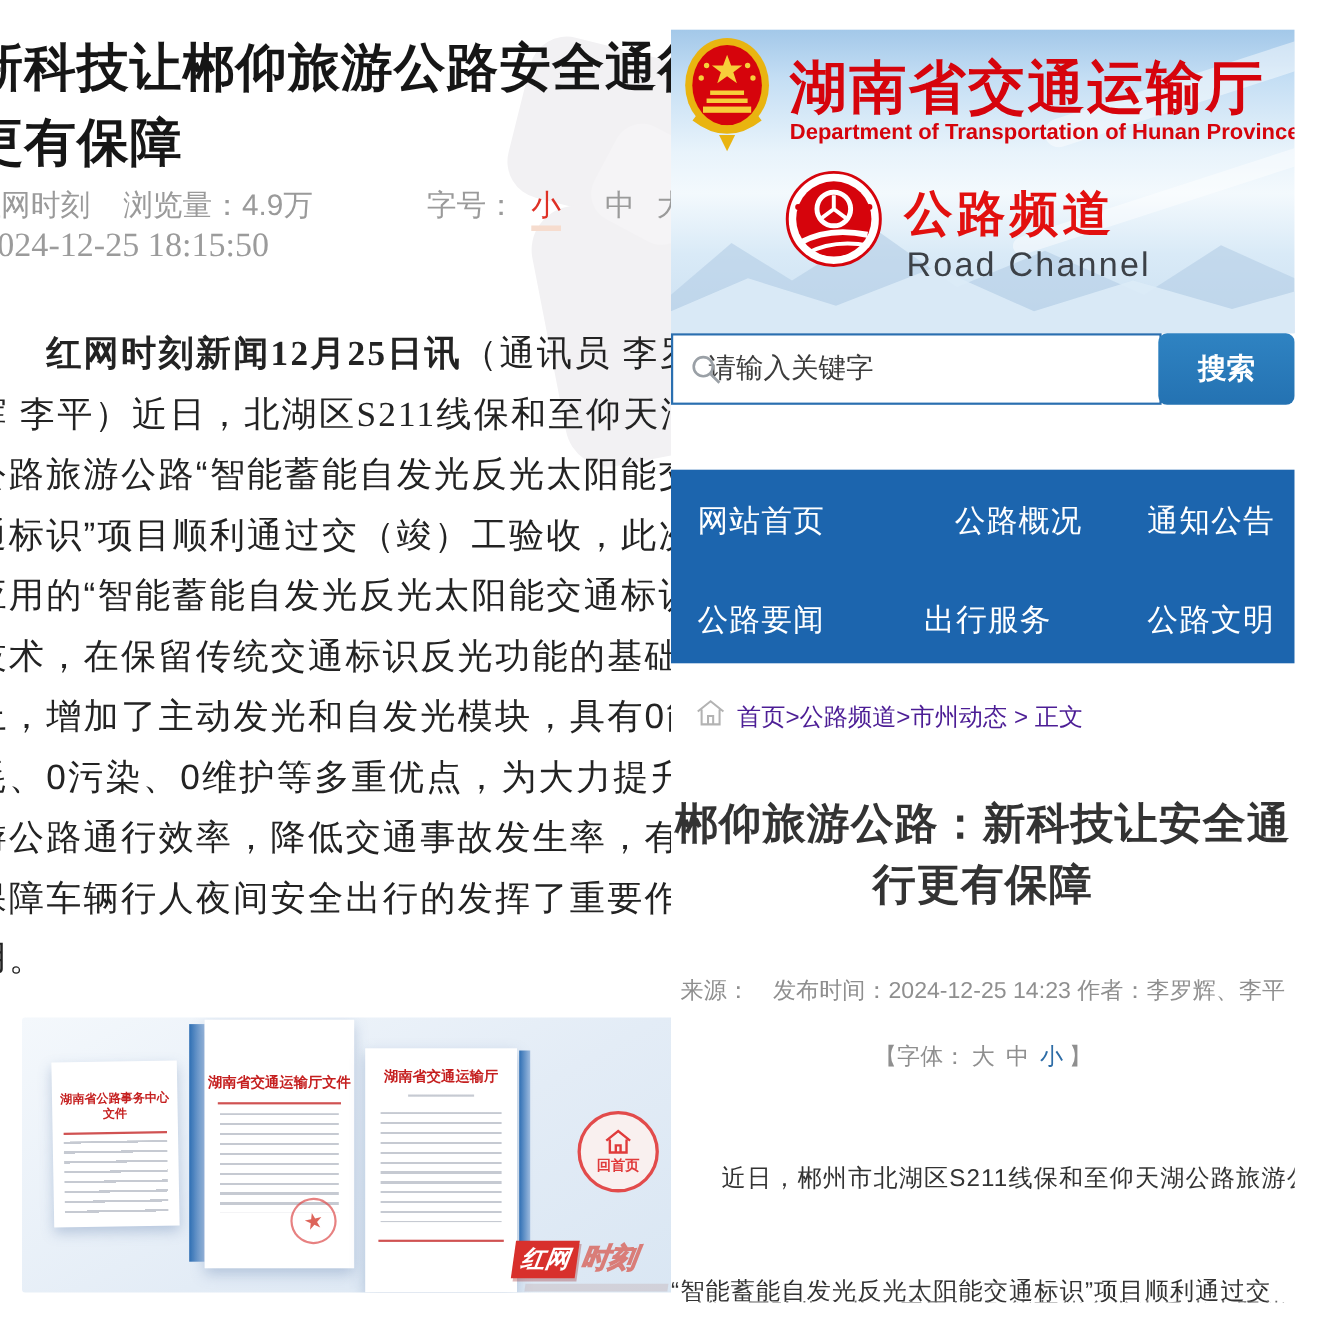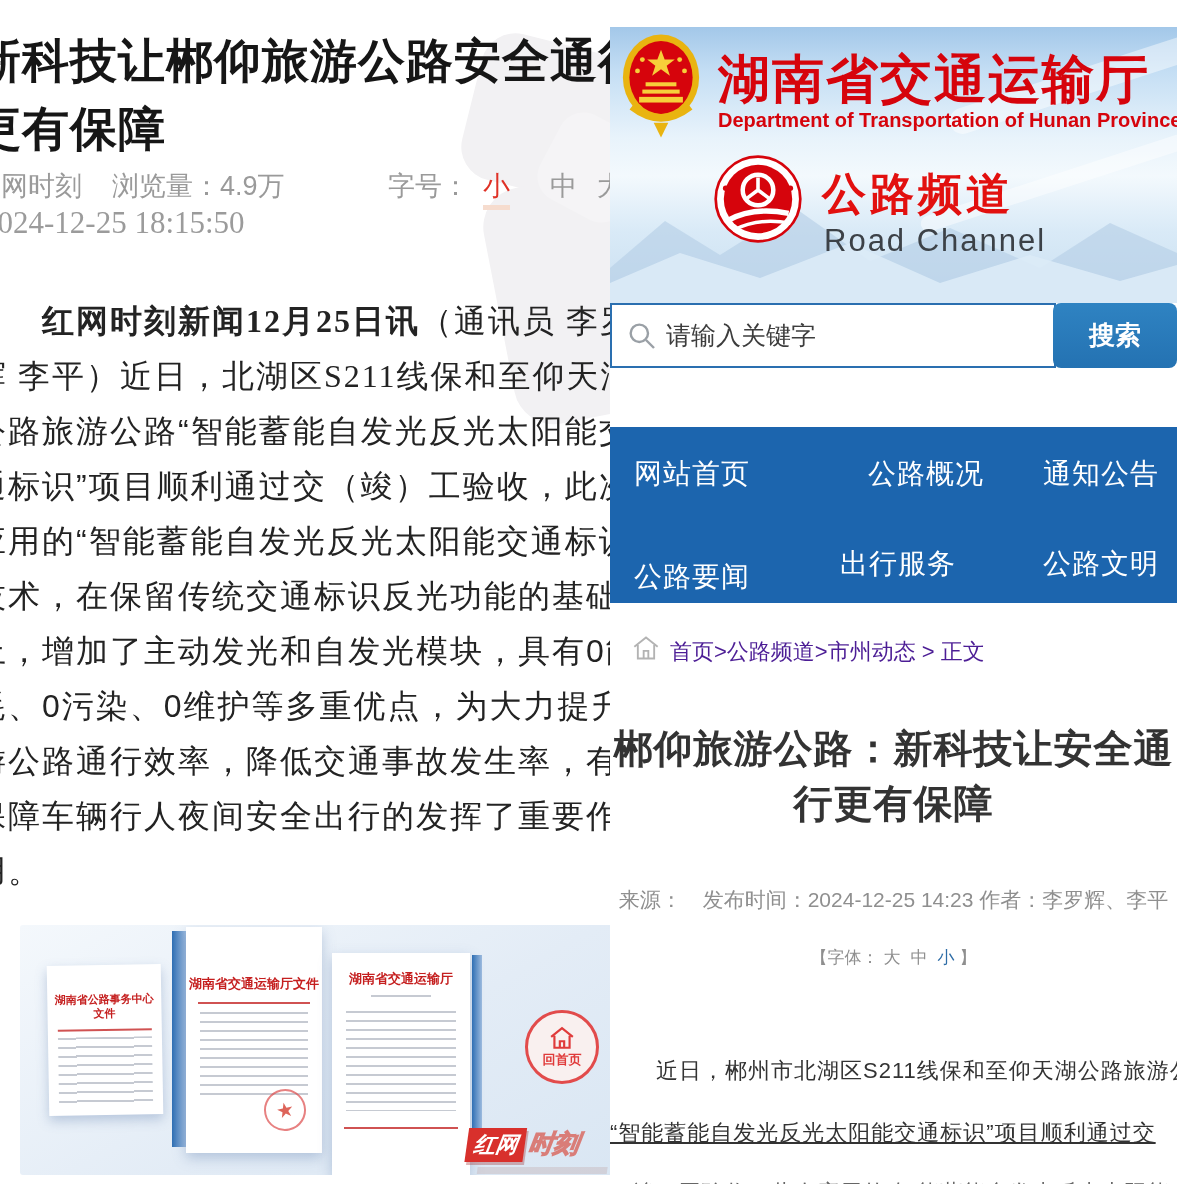--- a/index.html
+++ b/index.html
@@ -68,46 +68,46 @@
     color:#d6040c; white-space:nowrap; }
   .chan-name { position:absolute; left:212px; top:138px; font-size:44px; font-weight:bold;
     color:#e2100f; letter-spacing:4px; white-space:nowrap; }
   .chan-name-en { position:absolute; left:214px; top:196px; font-size:31px; color:#3c4147;
     letter-spacing:2px; white-space:nowrap; }
   .emblem { position:absolute; left:10px; top:5px; }
   .chan-logo { position:absolute; left:103px; top:127px; }
 
   .search-row { position:absolute; left:0; top:303px; width:567px; height:65px; display:flex; }
   .search-input { flex:1; height:65px; border:2px solid #2a6fb0; background:#fff;
-    padding-left:54px; font-size:25px; color:#333; outline:none; font-family:"Liberation Sans",sans-serif; }
+    padding-left:32px; font-size:25px; color:#333; outline:none; font-family:"Liberation Sans",sans-serif; }
   .search-input::placeholder { color:#3d3d3d; opacity:1; }
   .search-icon { position:absolute; left:16px; top:17px; }
   .search-btn { width:124px; height:65px; margin-left:-3px; border:none; cursor:pointer;
     background:linear-gradient(180deg,#2f83c2,#2472b2); color:#fff; font-size:26px; font-weight:bold;
     border-radius:8px; font-family:"Liberation Sans",sans-serif; }
 
   .nav { position:absolute; left:0; top:427px; width:567px; height:176px; background:#1c65ae; }
   .nav-item { position:absolute; color:#fff; font-size:28px; letter-spacing:1px; cursor:pointer; white-space:nowrap; }
 
   .crumb { position:absolute; left:0; top:633px; width:567px; height:34px; }
   .crumb-ico { position:absolute; left:22px; top:2px; }
   .crumb-txt { position:absolute; left:60px; top:4px; font-size:22px; color:#4c1d95; white-space:nowrap; cursor:pointer; }
 
   .r-title { position:absolute; left:0; width:567px; text-align:center; font-size:39px;
     font-weight:bold; color:#333; letter-spacing:1px; }
   .r-t1 { top:722px; } .r-t2 { top:777px; }
   .r-meta { position:absolute; left:0; top:886px; width:567px; text-align:center;
     font-size:21px; color:#8f8f8f; white-space:nowrap; }
   .r-fontrow { position:absolute; left:0; top:946px; width:567px; text-align:center;
-    font-size:17px; color:#8f8f8f; }
+    font-size:21px; color:#8f8f8f; }
   .r-fontrow .fopt { cursor:pointer; margin:0 5px; }
   .r-fs-small { color:#2d6ca6; }
   .r-body-line { position:absolute; left:0; white-space:nowrap; font-size:22px;
     letter-spacing:1px; color:#333; }
-  .rb1 { top:1056px; } .rb2 { top:1118px;text-decoration:underline; } .rb3 { top:1178px; color:#666; }
+  .rb1 { top:1056px; } .rb2 { top:1159px; } .rb3 { top:1178px; color:#666; }
 </style>
 </head>
 <body>
 
 <div class="stage">
 
   <div class="left-page">
     <div class="wm wm1"></div>
     <div class="wm wm2"></div>
     <div class="wm wm3"></div>
@@ -221,21 +221,21 @@
         <line x1="15" y1="15" x2="21" y2="21" stroke="#9aa0a6" stroke-width="1.8"></line>
       </svg>
       <input class="search-input" type="text" placeholder="请输入关键字" style="">
       <button class="search-btn">搜索</button>
     </div>
 
     <div class="nav">
       <span class="nav-item" style="left:24px;  top:28px;text-align:center;">网站首页</span>
       <span class="nav-item" style="left:230px; top:28px;margin-left:28px;">公路概况</span>
       <span class="nav-item" style="left:433px; top:28px;">通知公告</span>
-      <span class="nav-item" style="left:24px;  top:131px;">公路要闻</span>
+      <span class="nav-item" style="left:24px;  top:118px;">公路要闻</span>
       <span class="nav-item" style="left:230px; top:118px;">出行服务</span>
       <span class="nav-item" style="left:433px; top:118px;">公路文明</span>
     </div>
 
     <div class="crumb">
       <svg class="crumb-ico" width="28" height="26" viewBox="0 0 24 22">
         <path d="M2 10 L12 2 L22 10 M5 8.5 V20 H19 V8.5 M10 20 V13.5 H14 V20" fill="none" stroke="#b3b3b3" stroke-width="1.6"></path>
       </svg>
       <span class="crumb-txt">首页&gt;公路频道&gt;市州动态 &gt; 正文</span>
     </div>

